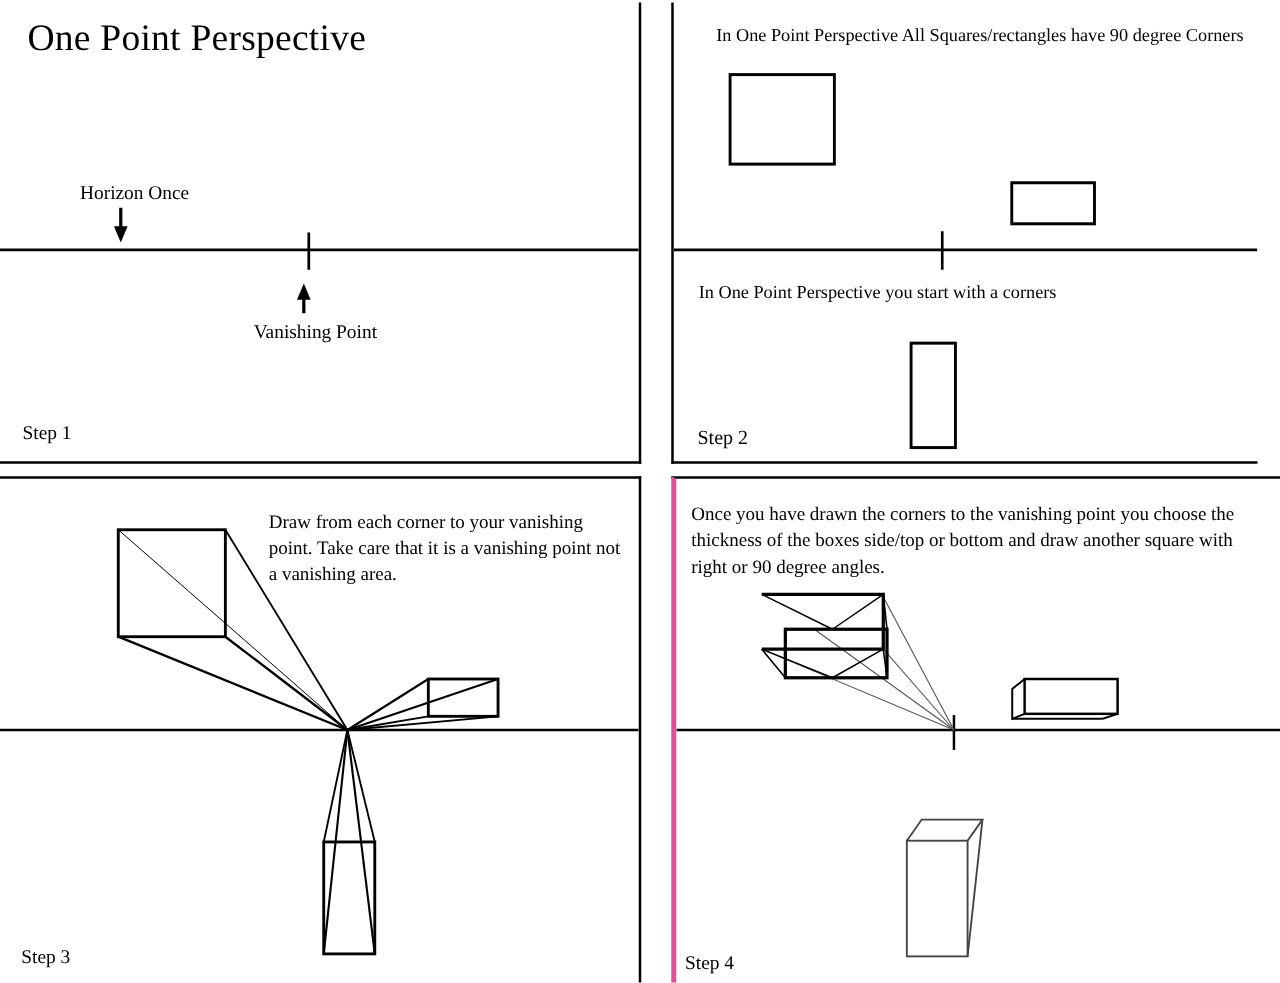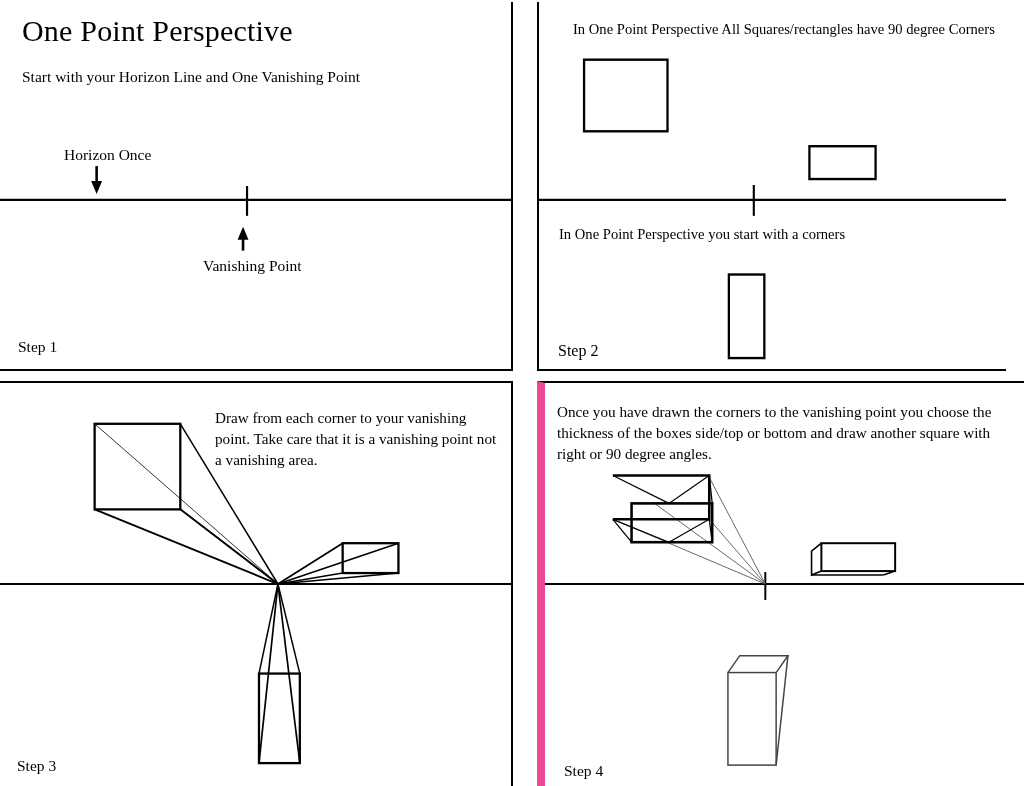--- a/index.html
+++ b/index.html
@@ -32,21 +32,21 @@
   }
 
   
   #panel-1 { left: 0px;   top: 2px;   width: 513px; height: 369px;
              border-right: 2px solid #000; border-bottom: 2px solid #000; }
   #panel-2 { left: 537px; top: 2px;   width: 469px; height: 369px;
              border-left: 2px solid #000; border-bottom: 2px solid #000; }
   #panel-3 { left: 0px;   top: 381px; width: 513px; height: 405px;
              border-right: 2px solid #000; border-top: 2px solid #000; }
   #panel-4 { left: 537px; top: 381px; width: 487px; height: 405px;
-             border-left: 8px solid #ec4899; border-top: 2px solid #000; }
+             border-left: 4px solid #ec4899; border-top: 2px solid #000; }
 
   .panel-inner {
     position: absolute;
     left: 0; top: 0; right: 0; bottom: 0;
   }
 
   .svg-layer {
     position: absolute;
     left: 0; top: 0;
     width: 100%;
@@ -108,35 +108,34 @@
 
   
   #p4-caption {
     left: 12px; top: 18px;
     font-size: 15.2px;
     line-height: 21px;
     width: 450px;
     white-space: normal;
   }
   #step4-label {
-    left: 19px; top: 379px;
+    left: 7px; top: 379px;
     font-size: 15.5px;
   }
 </style>
 </head>
 <body>
 
 <div id="sheet">
 
   <div class="panel" id="panel-1">
     <div class="panel-inner">
 
       <div class="txt" id="title">One Point Perspective</div>
 
-      <div class="txt" id="subtitle">Start with your Horizon Line and One Vanishing Point</div>
 
       <div class="txt" id="horizon-label">Horizon Once</div>
 
       <div class="txt" id="vp-label">Vanishing Point</div>
 
       <div class="txt" id="step1-label">Step 1</div>
 
       <svg class="svg-layer" viewBox="0 0 513 369" preserveAspectRatio="none">
 
         <line x1="0" y1="199" x2="513" y2="199" stroke="#000" stroke-width="2.2"></line>

